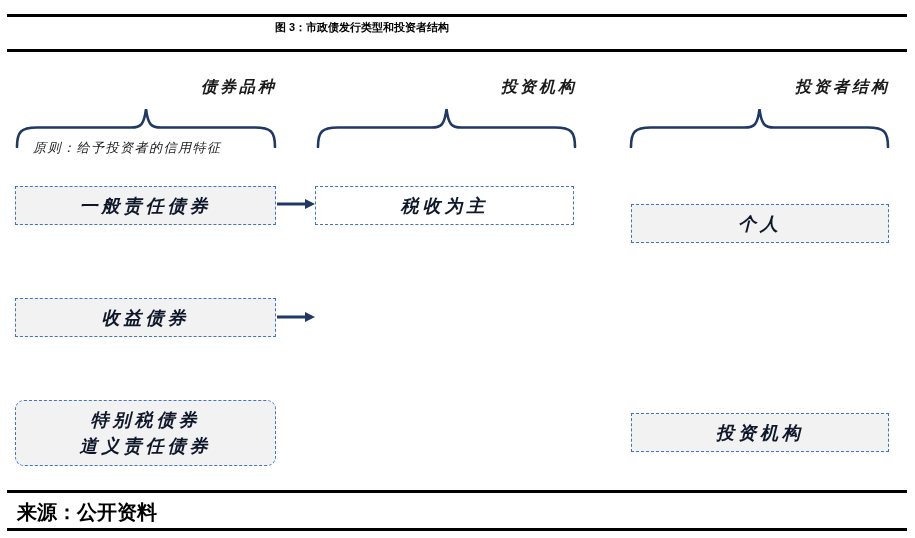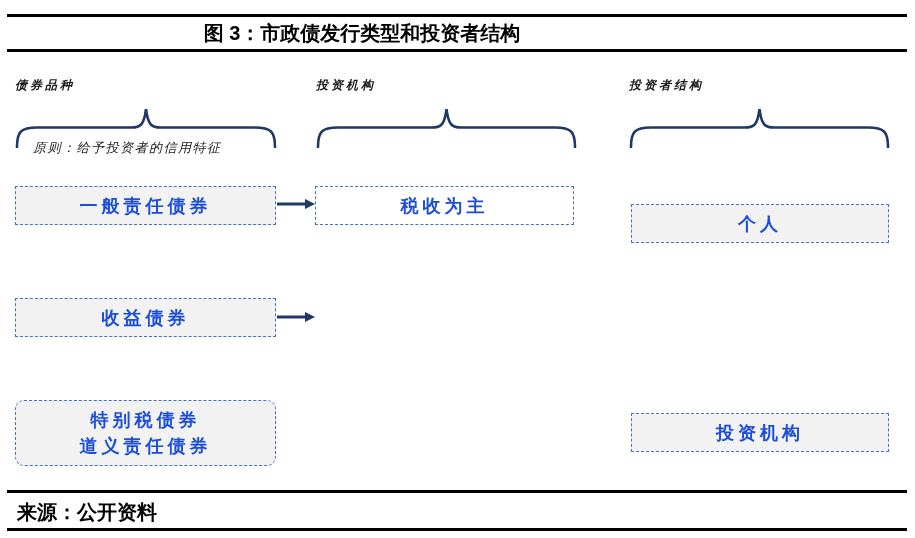--- a/index.html
+++ b/index.html
@@ -8,41 +8,41 @@
   }
   html,body{margin:0;padding:0;background:#ffffff;}
   .page{
     position:relative;width:915px;height:538px;background:#fff;
     font-family:"Liberation Sans",sans-serif;overflow:hidden;
   }
   .rule{position:absolute;left:7px;width:900px;height:3px;background:var(--rule);}
   .rule.thin{height:2.5px;}
   .fig-title{
     position:absolute;left:0;top:20px;width:724px;text-align:center;
-    font-size:20px;font-weight:bold;color:#000;
+    font-size:11px;font-weight:bold;color:#000;
     font-family:"Liberation Sans",sans-serif;
   }
   .col-header{
-    position:absolute;top:77px;text-align:left;
+    position:absolute;top:77px;text-align:right;
     font-family:Liberation Mono, monospace;font-style:italic;font-weight:600;
-    font-size:12px;letter-spacing:3px;color:#1a1a1a;
+    font-size:16px;letter-spacing:3px;color:#1a1a1a;
   }
   .brace{position:absolute;top:105px;height:43px;}
   .brace svg{display:block;width:100%;height:100%;}
   .note{
     position:absolute;left:33px;top:139px;
     font-family:"Liberation Serif",serif;font-style:italic;
     font-size:13px;letter-spacing:1.5px;color:#1a1a1a;white-space:nowrap;
   }
   .dbox{
     position:absolute;box-sizing:border-box;height:39px;
     border:1.5px dashed var(--box-border);
     display:flex;align-items:center;justify-content:center;flex-direction:column;
-    font-family:"Liberation Serif",serif;font-weight:600;
-    font-size:18px;letter-spacing:4px;color:#1d4ed8;text-align:left;
+    font-family:"Liberation Serif",serif;font-style:italic;font-weight:600;
+    font-size:18px;letter-spacing:4px;color:#0f172a;text-align:left;
     line-height:26px;
   }
   .dbox.gray{background:var(--box-fill-gray);}
   .dbox.white{background:var(--box-fill-white);}
   .dbox.tall{height:66px;border-radius:9px;}
   .col-a{left:15px;width:261px;}
   .col-b{left:315px;width:259px;}
   .col-c{left:631px;width:258px;}
   .arrow{position:absolute;width:40px;height:12px;}
   .arrow svg{display:block;width:100%;height:100%;}

